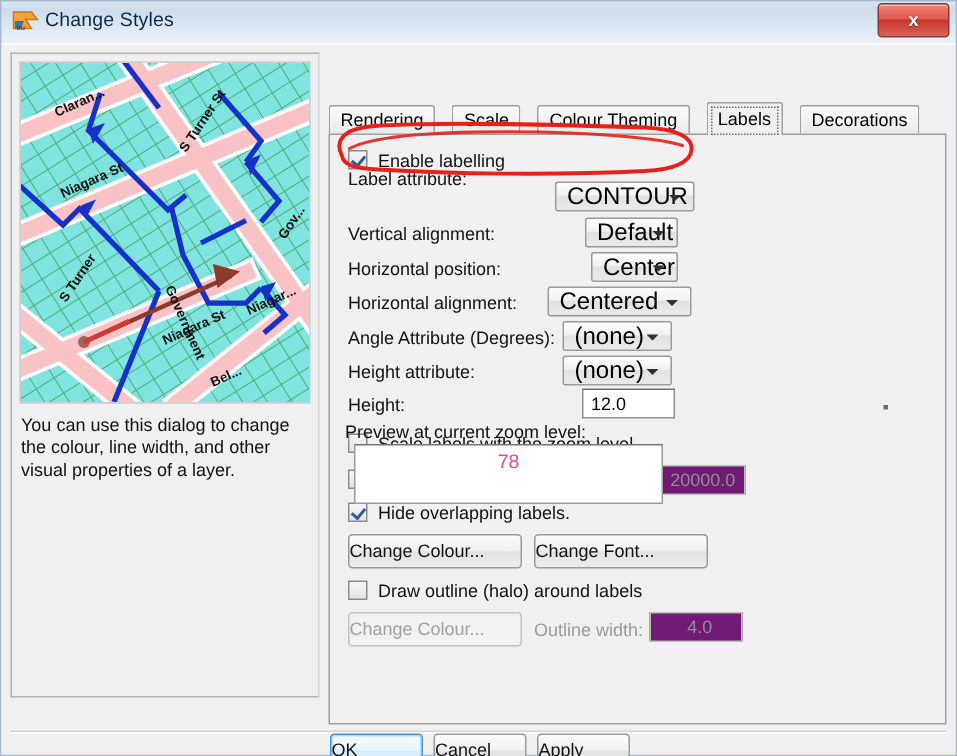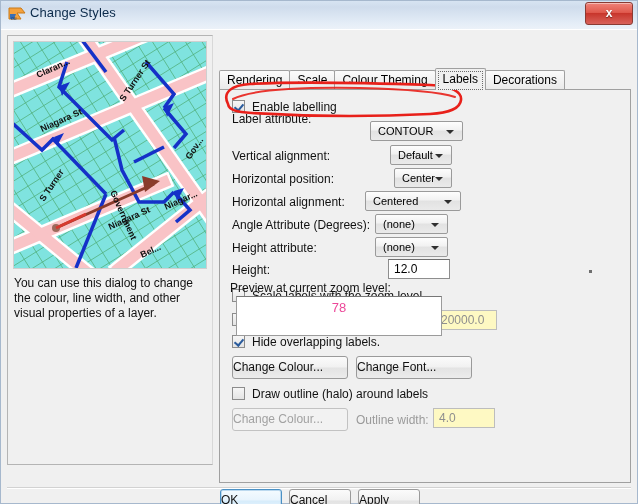--- a/index.html
+++ b/index.html
@@ -121,20 +121,21 @@
     height: 415px;
     box-sizing: border-box;
   }
   #tab-strip {
     position: absolute;
     left: 0; top: 0;
     height: 22px;
     width: 412px;
     display: flex;
     align-items: flex-end;
+    gap: 12px;
   }
   .tab {
     height: 20px;
     line-height: 19px;
     padding: 0 7px;
     font-size: 12px;
     background: linear-gradient(to bottom, #fbfbfb, #e9e9e9);
     border: 1px solid #a0a0a0;
     border-bottom: none;
     margin-right: -1px;
@@ -194,21 +195,21 @@
     transform: rotate(40deg);
   }
 
   .combo {
     position: absolute;
     height: 20px;
     background: linear-gradient(to bottom, #fdfdfd 0%, #f1f1f1 45%, #e2e2e2 50%, #eaeaea 100%);
     border: 1px solid #9a9a9a;
     border-radius: 2px;
     box-sizing: border-box;
-    font-size: 11px;
+    font-size: 16px;
     color: #000;
     cursor: default;
   }
   .combo .combo-text {
     position: absolute;
     left: 7px; top: 1px;
     line-height: 17px;
     white-space: nowrap;
   }
   .combo .arrow {
@@ -228,23 +229,24 @@
     border-top-color: #6f6f6f;
     box-sizing: border-box;
     font-size: 12px;
     color: #000;
     padding-left: 5px;
     line-height: 18px;
     white-space: nowrap;
     overflow: hidden;
   }
   .textfield.disabled {
-    background: #fef9c3;
+    background: #701a75;
     border-color: #bdbdbd;
     color: #8f8f8f;
+    text-align: center;
   }
 
   .btn {
     position: absolute;
     height: 23px;
     background: linear-gradient(to bottom, #fbfbfb 0%, #f1f1f1 48%, #e3e3e3 52%, #ececec 100%);
     border: 1px solid #9a9a9a;
     border-radius: 3px;
     box-sizing: border-box;
     font-size: 12px;

